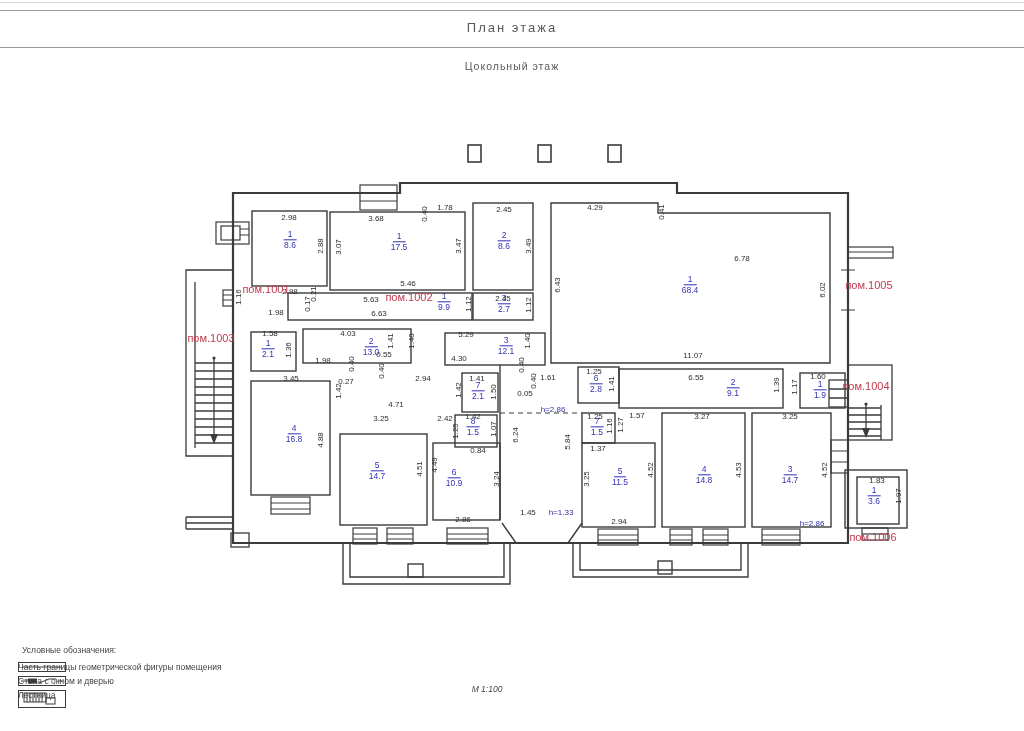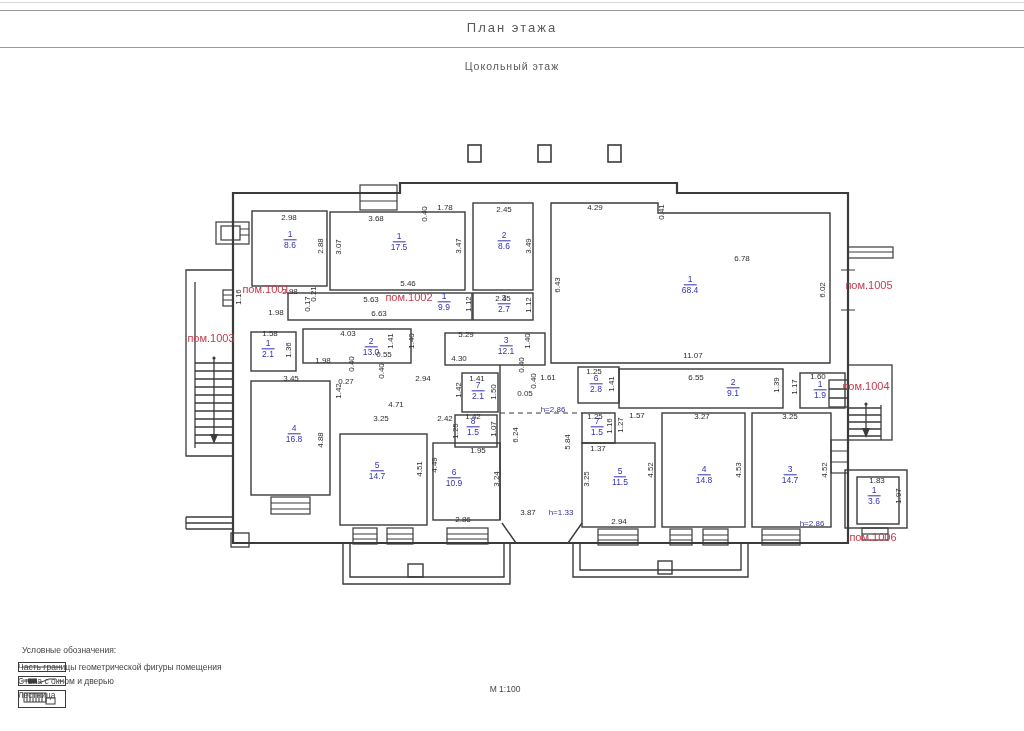--- a/index.html
+++ b/index.html
@@ -17,22 +17,22 @@
   .room-label{position:absolute;transform:translate(-50%,-50%);display:flex;
               flex-direction:column;align-items:center;color:#3232b4;
               font-size:8.5px;line-height:1.2;}
   .room-label .rnum{border-bottom:1px solid #3232b4;padding:0 4px;}
   .unit{position:absolute;font-size:11px;color:#c23a4e;white-space:nowrap;
         transform:translate(-50%,-50%);}
   .hlabel{position:absolute;font-size:8px;color:#32329e;white-space:nowrap;
           transform:translate(-50%,-50%);}
   #legend{position:absolute;left:18px;top:641px;font-size:8.5px;color:#444;}
   .leg-row{position:absolute;display:flex;align-items:center;gap:7px;white-space:nowrap;}
-  #scale{position:absolute;top:684px;left:505px;transform:translateX(-50%);
-         font-size:8.5px;color:#444;}
+  #scale{position:absolute;top:684px;left:487px;transform:translateX(-50%);
+         font-size:8.5px;color:#444;font-style:italic;}
   svg{position:absolute;left:0;top:0;}
 </style>
 </head>
 <body>
 
 <div id="page">
 
   <div class="hline" style="top:2px;background:#d8d8d8"></div>
   <div class="hline" style="top:10px"></div>
   <div id="title">План этажа</div>
@@ -272,28 +272,28 @@
       <span class="dim v" style="left: 458px; top: 390px;">1.42</span>
       <span class="dim v" style="left: 493px; top: 392px;">1.50</span>
       <span class="dim" style="left: 548px; top: 377px;">1.61</span>
       <span class="dim v" style="left: 533px; top: 381px;">0.40</span>
       <span class="dim v" style="left: 320px; top: 440px;">4.88</span>
       <span class="dim" style="left: 381px; top: 418px;">3.25</span>
       <span class="dim" style="left: 445px; top: 418px;">2.42</span>
       <span class="dim" style="left: 473px; top: 416px;">1.42</span>
       <span class="dim v" style="left: 455px; top: 431px;">1.25</span>
       <span class="dim v" style="left: 493px; top: 429px;">1.07</span>
-      <span class="dim" style="left: 478px; top: 450px;">1.95</span>
+      <span class="dim" style="left: 478px; top: 450px;">0.84</span>
       <span class="dim v" style="left: 419px; top: 469px;">4.51</span>
       <span class="dim v" style="left: 434px; top: 465px;">4.49</span>
       <span class="dim v" style="left: 496px; top: 479px;">3.24</span>
       <span class="dim" style="left: 463px; top: 519px;">2.86</span>
       <span class="dim v" style="left: 515px; top: 435px;">6.24</span>
       <span class="dim v" style="left: 567px; top: 442px;">5.84</span>
-      <span class="dim" style="left: 528px; top: 512px;">3.87</span>
+      <span class="dim" style="left: 528px; top: 512px;">1.45</span>
       <span class="dim" style="left: 594px; top: 371px;">1.25</span>
       <span class="dim v" style="left: 611px; top: 384px;">1.41</span>
       <span class="dim" style="left: 696px; top: 377px;">6.55</span>
       <span class="dim v" style="left: 776px; top: 385px;">1.39</span>
       <span class="dim v" style="left: 794px; top: 387px;">1.17</span>
       <span class="dim" style="left: 818px; top: 376px;">1.60</span>
       <span class="dim" style="left: 595px; top: 416px;">1.25</span>
       <span class="dim v" style="left: 609px; top: 426px;">1.16</span>
       <span class="dim v" style="left: 620px; top: 425px;">1.27</span>
       <span class="dim" style="left: 637px; top: 415px;">1.57</span>

